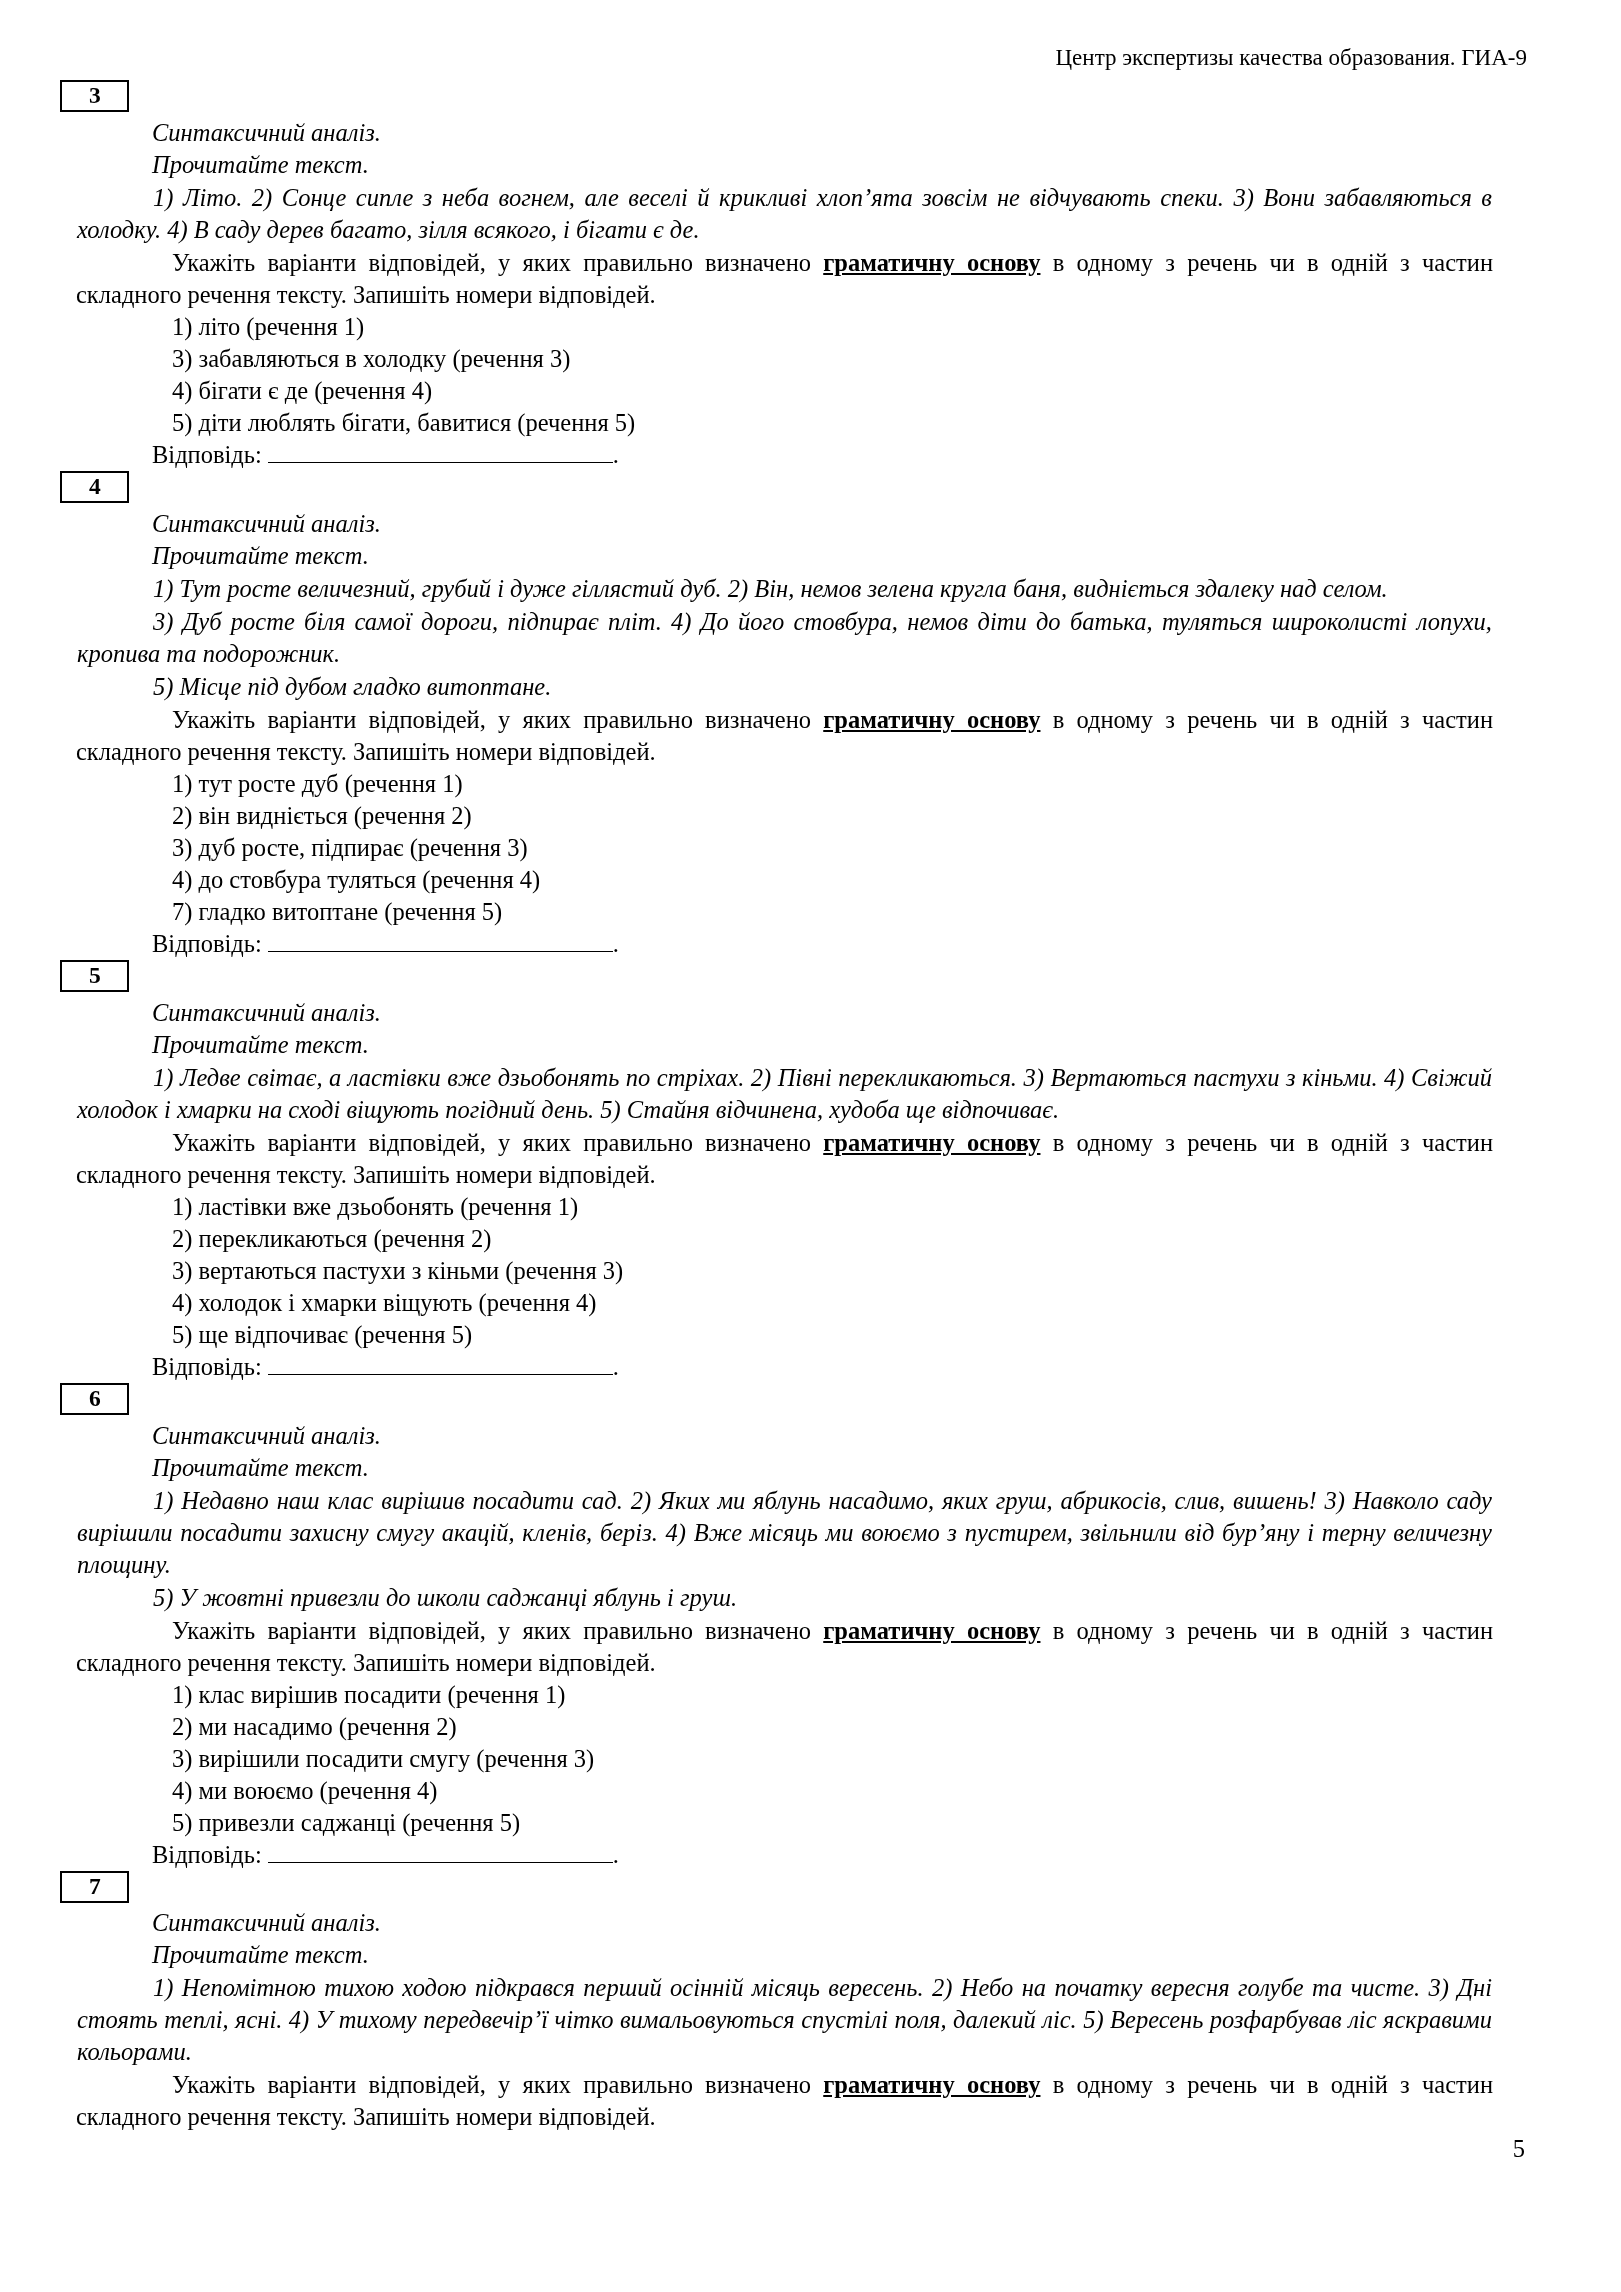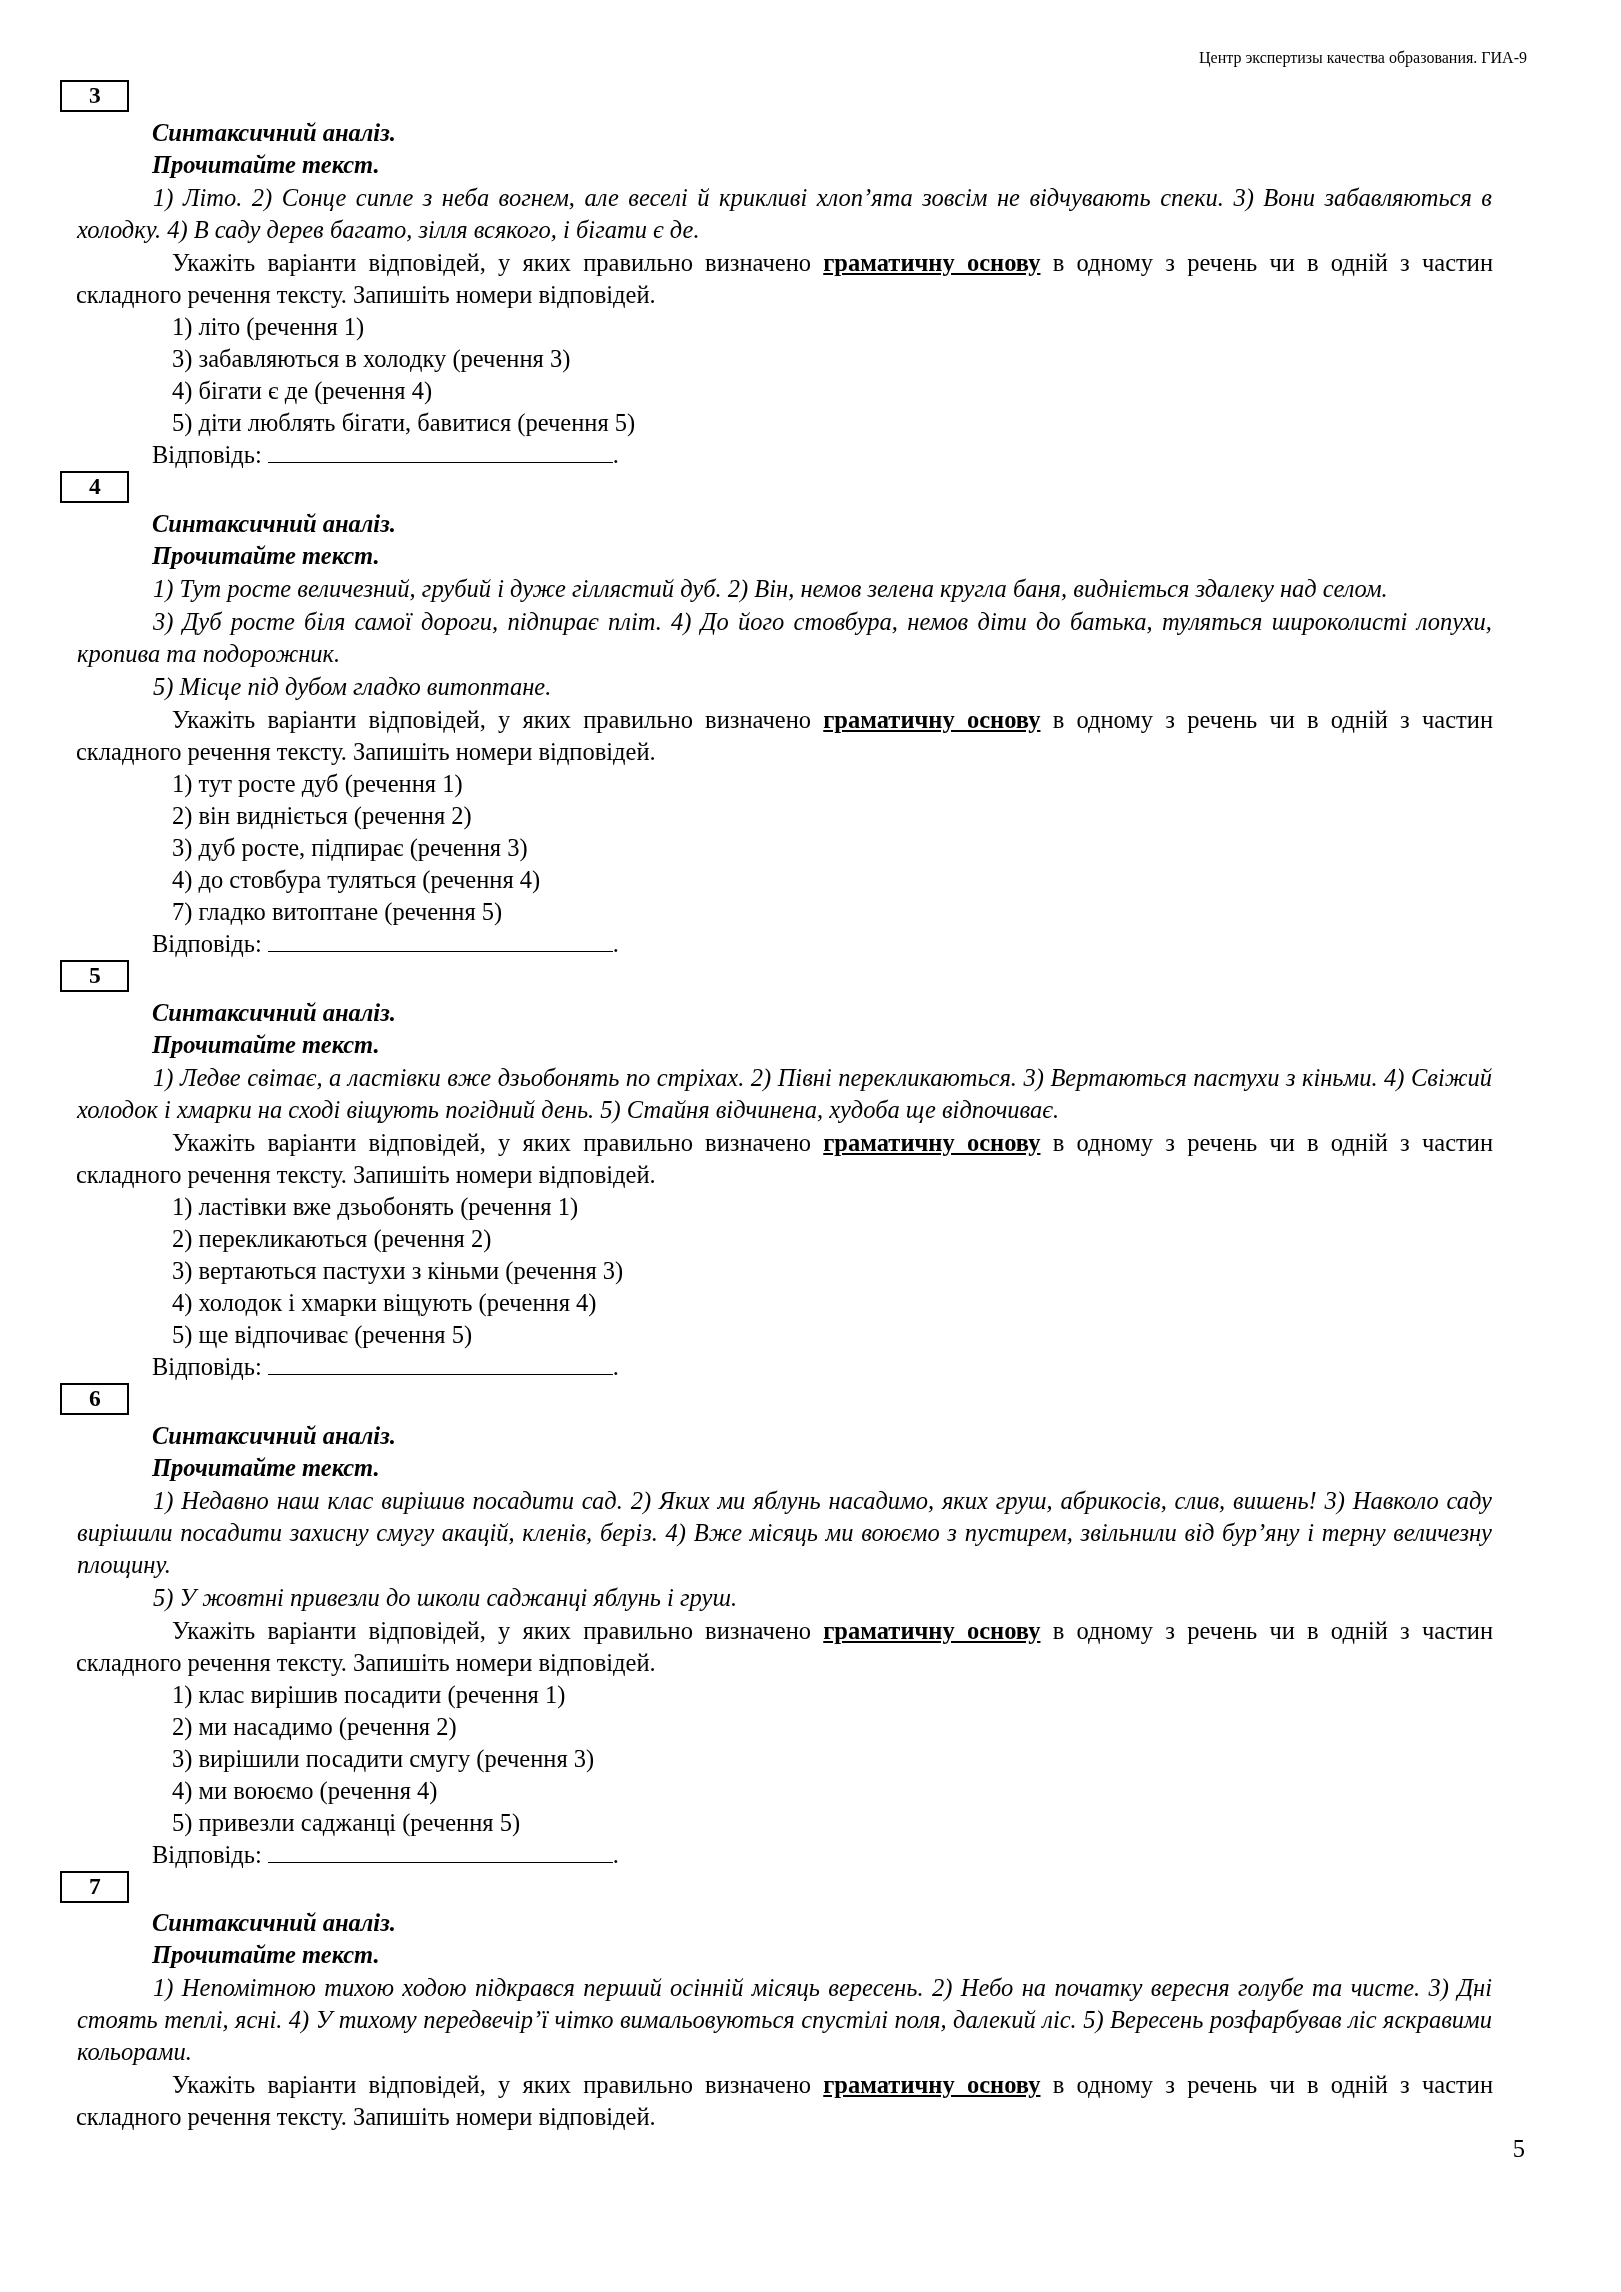--- a/index.html
+++ b/index.html
@@ -3,39 +3,39 @@
 <meta charset="utf-8">
 <style>
   html, body { margin: 0; padding: 0; background: #ffffff; }
   body {
     width: 1621px; height: 2293px; position: relative; overflow: hidden;
     font-family: "Liberation Serif", "DejaVu Serif", serif;
     color: #000; font-size: 24.5px;
   }
   .header {
     position: absolute; top: 43px; right: 94px;
-    font-size: 16px; line-height: 29px; white-space: nowrap;
+    font-size: 23px; line-height: 29px; white-space: nowrap;
   }
   .page-num {
     position: absolute; top: 2135px; right: 96px; font-size: 24.5px;
   }
   .content {
     position: absolute; left: 76px; top: 80px; width: 1417px;
   }
   .task { position: relative; }
   .task-box {
     width: 65px; height: 28px; border: 2.5px solid #000;
     margin-left: -15.7px; margin-bottom: 4.9px;
     display: flex; align-items: center; justify-content: center;
     font-weight: bold; font-size: 23.5px; line-height: 1;
     box-sizing: content-box;
   }
   .line { line-height: 32px; margin: 0; }
   .heading {
-    font-weight: bold; font-style: italic; padding-left: 76px;
+    font-weight: normal; font-style: italic; padding-left: 76px;
   }
   .passage {
     font-style: italic; text-align: justify; text-align-last: left;
     text-indent: 76px; margin: 1px; line-height: 32px;
   }
   .passage.sub { text-indent: 76px; }
   .instruction {
     text-align: justify; text-indent: 96px; margin: 0; line-height: 32px;
   }
   .instruction b { font-weight: bold; text-decoration: underline; }

